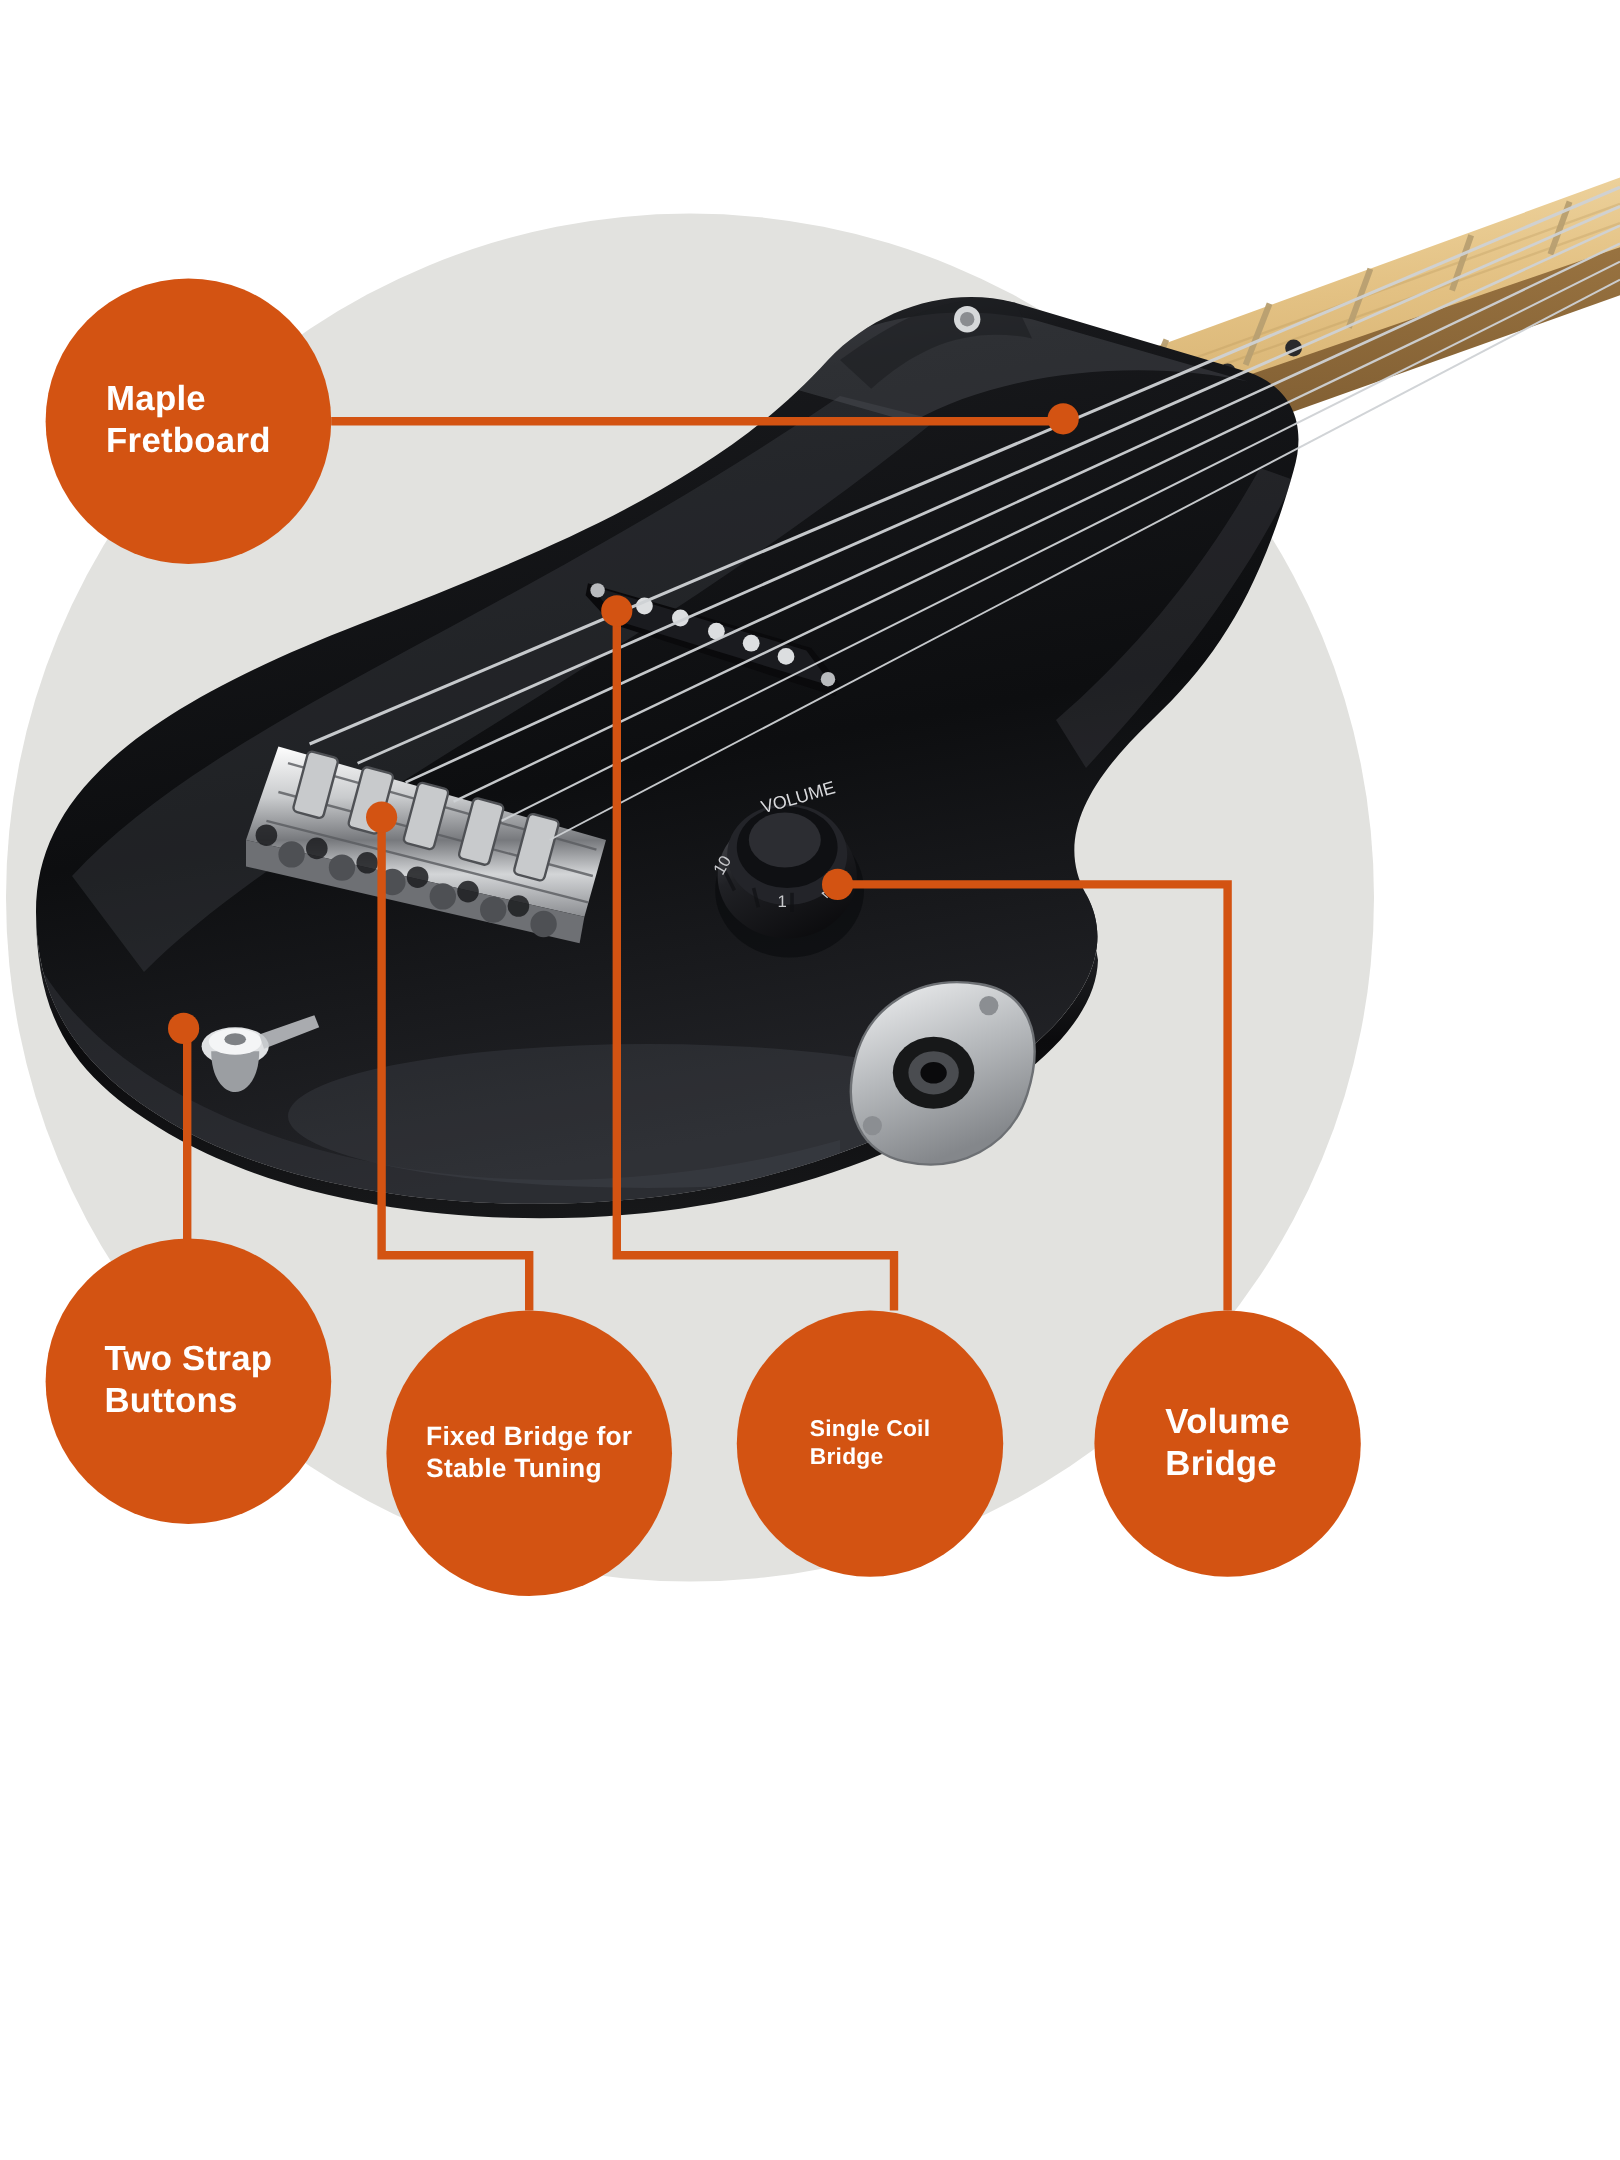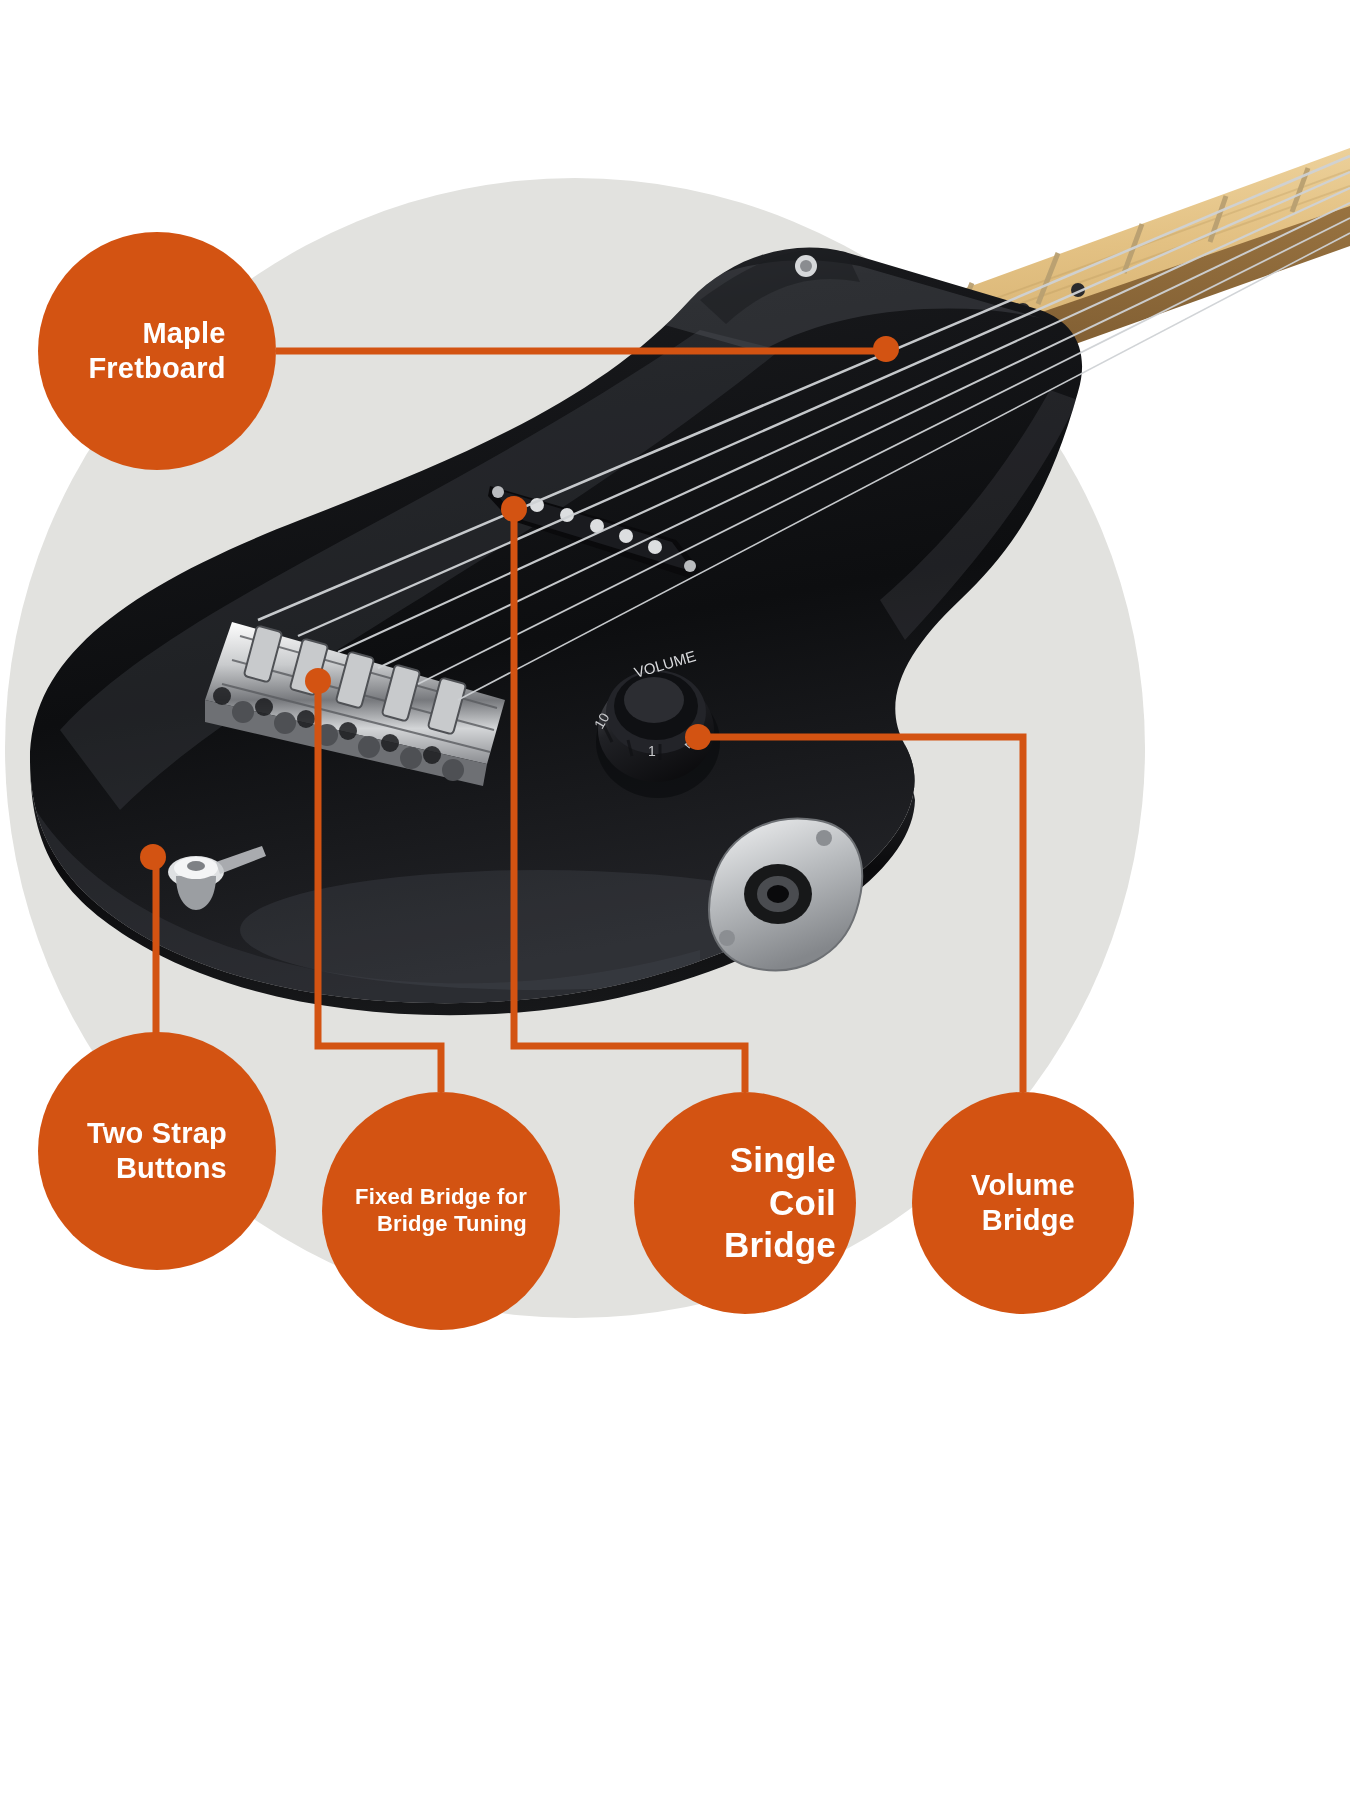--- a/index.html
+++ b/index.html
@@ -48,32 +48,32 @@
 
   
   .bubble {
     position: absolute;
     border-radius: 50%;
     background: #d35312;
     color: #ffffff;
     display: flex;
     align-items: center;
     justify-content: center;
-    text-align: right;
+    text-align: left;
     font-weight: bold;
     line-height: 1.22;
     box-sizing: border-box;
     letter-spacing: 0.2px;
   }
   .bubble span { display: block; padding: 0 10px; }
 
   .b-maple   { left: 38px;  top: 232px;  width: 238px; height: 238px; font-size: 29px; }
   .b-strap   { left: 38px;  top: 1032px; width: 238px; height: 238px; font-size: 29px; }
   .b-bridge  { left: 322px; top: 1092px; width: 238px; height: 238px; font-size: 22px; }
-  .b-pickup  { left: 634px; top: 1092px; width: 222px; height: 222px; font-size: 35px; }
+  .b-pickup  { left: 614px; top: 1092px; width: 222px; height: 222px; font-size: 19px; }
   .b-volume  { left: 912px; top: 1092px; width: 222px; height: 222px; font-size: 29px; }
 </style>
 </head>
 <body>
 
 <div id="stage">
 
   <div class="bg-circle"></div>
 
   <div class="guitar-wrap">
@@ -335,21 +335,21 @@
   <div class="bubble b-strap">
     <span>
       <span>Two Strap</span>
       <span>Buttons</span>
     </span>
   </div>
 
   <div class="bubble b-bridge">
     <span>
       <span>Fixed Bridge for</span>
-      <span>Bridge Tuning</span>
+      <span>Stable Tuning</span>
     </span>
   </div>
 
   <div class="bubble b-pickup">
     <span>
       <span>Single Coil</span>
       <span>Bridge</span>
     </span>
   </div>
 

